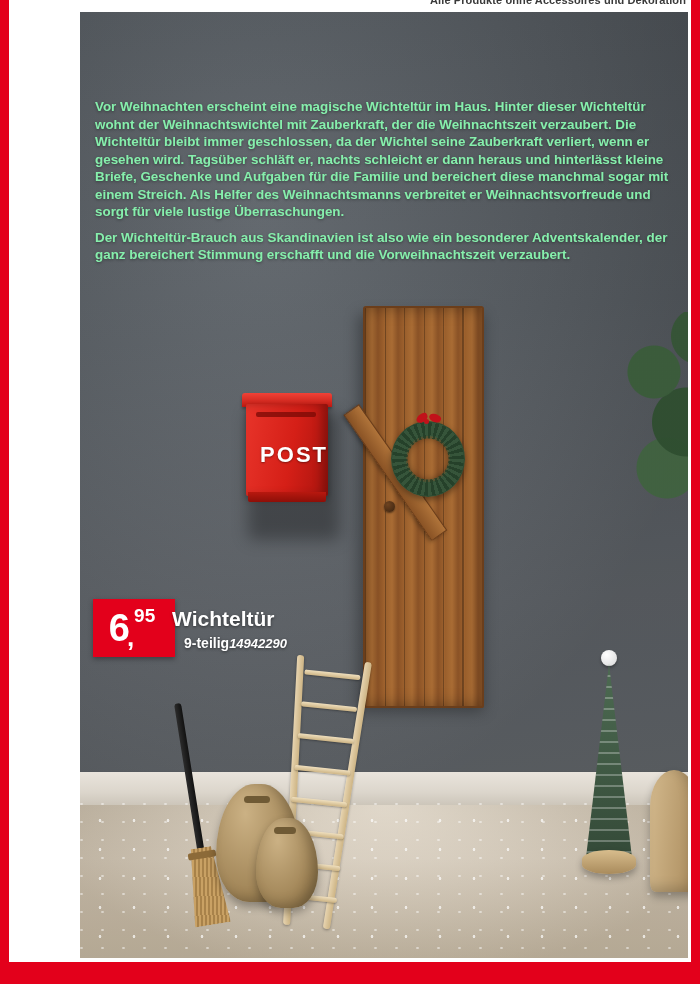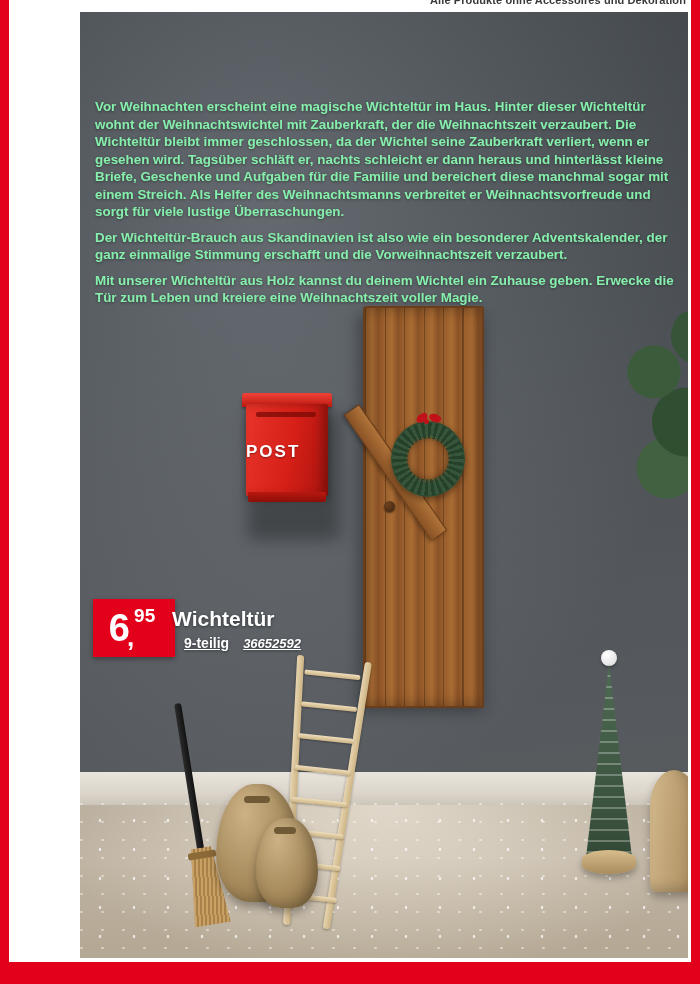--- a/index.html
+++ b/index.html
@@ -283,23 +283,23 @@
     width: 60px;
     height: 5px;
     background: rgba(120,10,6,.75);
     border-radius: 2px;
   }
   .postbox-label {
     position: absolute;
     left: 166px;
     top: 430px;
     width: 82px;
-    text-align: left;
+    text-align: right;
     color: #ffffff;
-    font-size: 17px;
+    font-size: 22px;
     font-weight: bold;
     letter-spacing: 2px;
     text-shadow: 0 1px 2px rgba(0,0,0,.4);
   }
   .postbox-bottom {
     position: absolute;
     left: 168px;
     top: 480px;
     width: 78px;
     height: 10px;
@@ -514,22 +514,21 @@
   .product-meta {
     position: absolute;
     left: 104px;
     top: 623px;
     color: #ffffff;
     font-size: 14px;
     font-weight: bold;
     text-shadow: 0 1px 3px rgba(0,0,0,.5);
     display: flex;
     align-items: baseline;
-    gap: 14px;
-    text-decoration: underline;
+    gap: 0;
   }
   .product-artnr {
     font-style: italic;
     font-weight: bold;
     font-size: 13px;
   }
 </style>
 </head>
 <body>
 
@@ -601,33 +600,32 @@
     <div class="tree-topper"></div>
     <div class="tree-body"></div>
     <div class="tree-base"></div>
   </div>
 
   <div class="wood-figure"></div>
 
 
   <div class="copy">
     <p>Vor Weihnachten erscheint eine magische Wichteltür im Haus. Hinter dieser Wichteltür wohnt der Weihnachtswichtel mit Zauberkraft, der die Weihnachtszeit verzaubert. Die Wichteltür bleibt immer geschlossen, da der Wichtel seine Zauberkraft verliert, wenn er gesehen wird. Tagsüber schläft er, nachts schleicht er dann heraus und hinterlässt kleine Briefe, Geschenke und Aufgaben für die Familie und bereichert diese manchmal sogar mit einem Streich. Als Helfer des Weihnachtsmanns verbreitet er Weihnachtsvorfreude und sorgt für viele lustige Überraschungen.</p>
-    <p>Der Wichteltür-Brauch aus Skandinavien ist also wie ein besonderer Adventskalender, der ganz einmalige Stimmung erschafft und die Vorweihnachtszeit verzaubert.</p>
-    <p>Mit unserer Wichteltür aus Holz kannst du deinem Wichtel ein Zuhause geben. Erwecke die Tür zum Leben und kreiere eine Weihnachtszeit voller Magie.</p>
+    <p>Der Wichteltür-Brauch aus Skandinavien ist also wie ein besonderer Adventskalender, der ganz bereichert Stimmung erschafft und die Vorweihnachtszeit verzaubert.</p>
   </div>
 
   <div class="price-flag">
     <div class="price-inner">
       <span class="price-int">6</span>
       <span class="price-comma">,</span>
       <span class="price-dec">95</span>
     </div>
   </div>
 
   <div class="product-name">Wichteltür</div>
   <div class="product-meta">
     <span>9-teilig</span>
-    <span class="product-artnr">36652592</span>
+    <span class="product-artnr">14942290</span>
   </div>
 
 </div>
 
 <div class="bottom-bar"></div>
 
 </body></html>

